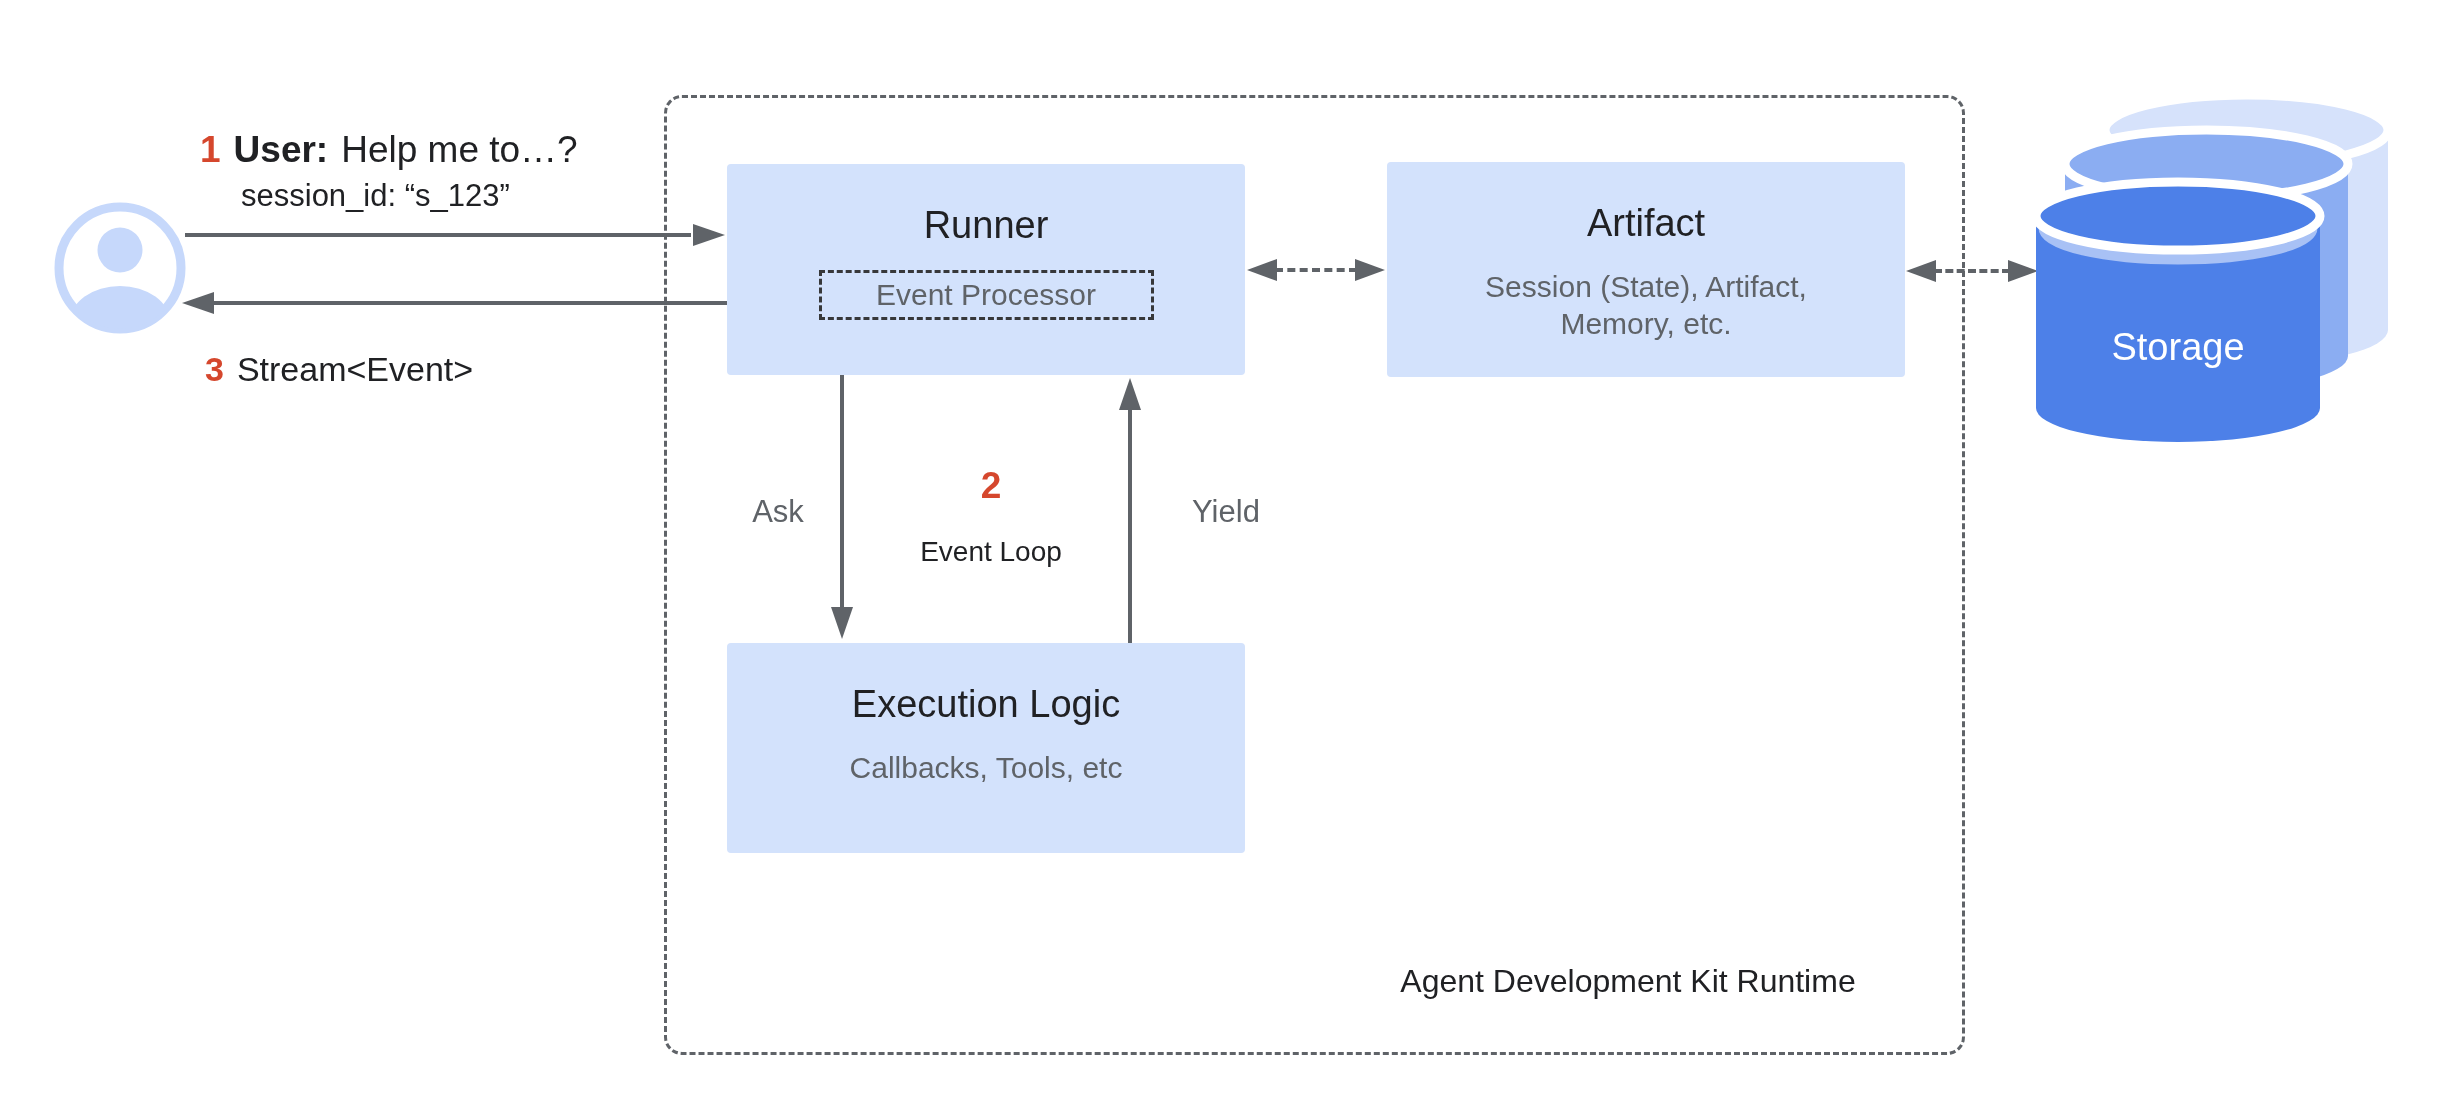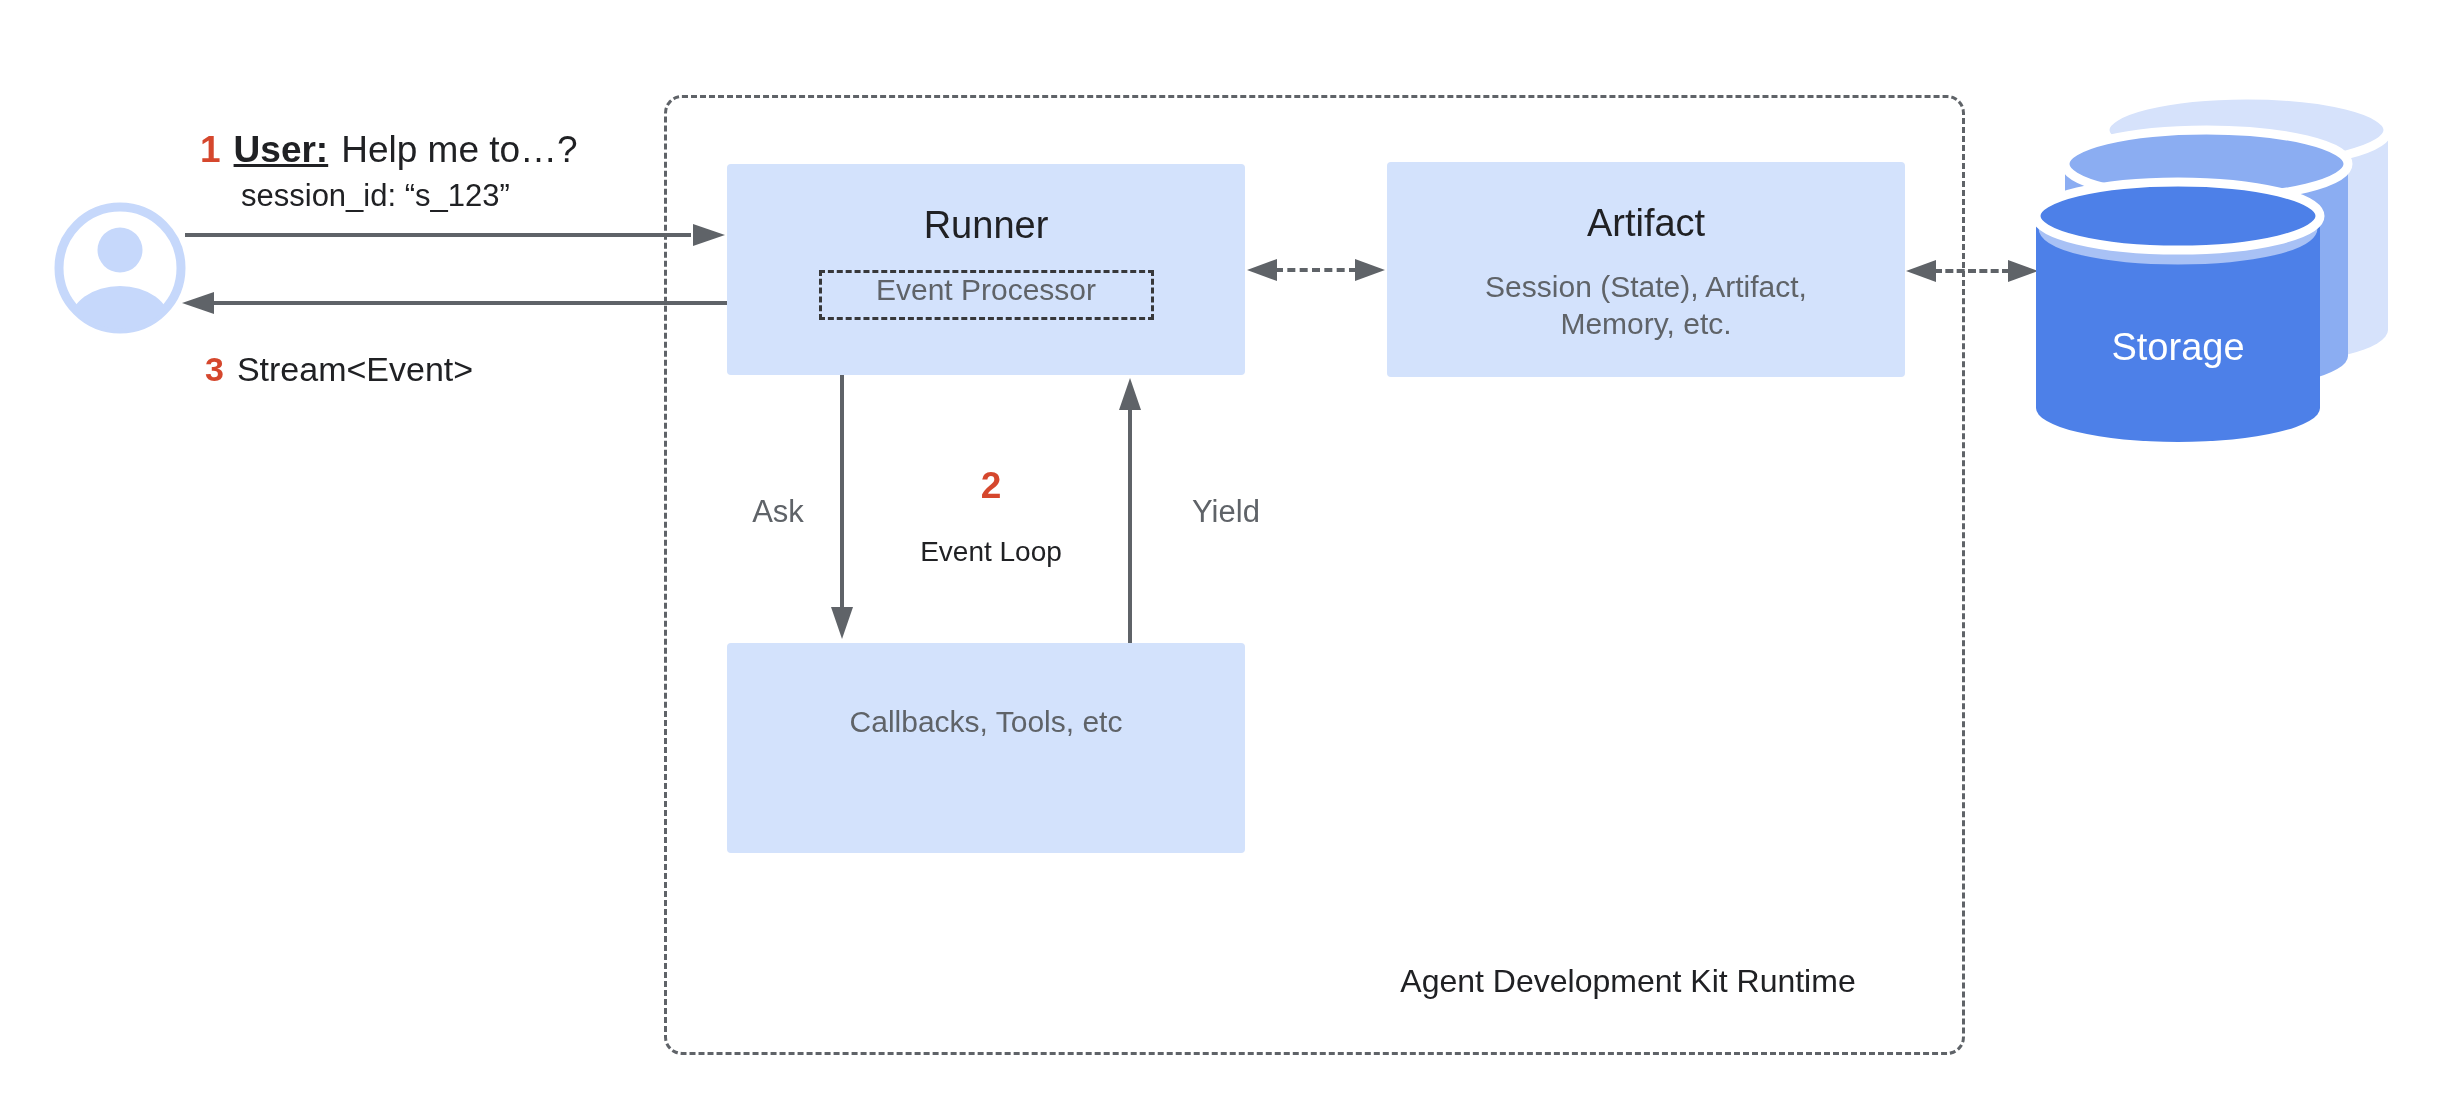--- a/index.html
+++ b/index.html
@@ -17,21 +17,21 @@
   html,body{margin:0;padding:0;background:#fff;}
   .stage{
     position:relative;width:2450px;height:1109px;background:#fff;overflow:hidden;
     font-family:"Liberation Sans","DejaVu Sans",sans-serif;color:var(--text-dark);
   }
   .abs{position:absolute;}
 
   
   .step1{left:200px;top:128px;display:flex;gap:13px;align-items:baseline;font-size:37px;line-height:44px;}
   .step-number{font-weight:700;color:var(--accent-red);}
-  .step1-label{font-weight:700;color:var(--text-dark);text-decoration:underline;}
+  .step1-label{font-weight:700;color:var(--text-dark);}
   .step1-text{color:var(--text-dark);}
   .session-id{left:241px;top:180px;font-size:31px;line-height:31px;color:var(--text-dark);}
   .step3{left:205px;top:349px;display:flex;gap:13px;align-items:baseline;font-size:34px;line-height:40px;}
   .step3-text{color:var(--text-dark);}
 
   
   .h-arrow{height:22px;}
   .h-arrow .line{position:absolute;top:9px;height:4px;background:var(--line-gray);}
   .tri{width:0;height:0;position:absolute;}
   .arrow-to-runner{left:185px;top:224px;width:540px;}
@@ -60,21 +60,21 @@
   .adk-container{left:664px;top:95px;width:1301px;height:960px;border:3px dashed var(--line-gray);border-radius:18px;box-sizing:border-box;}
   .adk-label{left:1278px;top:957px;width:700px;text-align:center;font-size:32px;line-height:48px;color:var(--text-dark);}
 
   
   .blue-box{background:var(--box-fill);border-radius:4px;box-sizing:border-box;display:flex;flex-direction:column;align-items:center;padding-top:38px;}
   .box-title{font-size:38px;line-height:46px;color:var(--text-dark);}
   .box-desc{margin-top:22px;font-size:30px;line-height:37px;color:var(--text-gray);text-align:center;}
   .runner-box{left:727px;top:164px;width:518px;height:211px;}
   .services-box{left:1387px;top:162px;width:518px;height:215px;}
   .execution-box{left:727px;top:643px;width:518px;height:210px;}
-  .ep-box{margin-top:22px;width:335px;height:50px;border:3px dashed #37383a;box-sizing:border-box;display:flex;justify-content:center;font-size:30px;color:var(--text-gray);}
+  .ep-box{margin-top:22px;width:335px;height:50px;border:3px dashed #37383a;box-sizing:border-box;display:flex;align-items:center;justify-content:center;font-size:30px;color:var(--text-gray);}
 
   
   .connector{height:22px;}
   .connector .dash{position:absolute;left:28px;right:28px;top:9px;border-top:4px dashed var(--line-gray);}
   .connector .tri-l{left:0;top:0;border-top:11px solid transparent;border-bottom:11px solid transparent;border-right:30px solid var(--line-gray);}
   .connector .tri-r{right:0;top:0;border-top:11px solid transparent;border-bottom:11px solid transparent;border-left:30px solid var(--line-gray);}
   .connector-runner-services{left:1247px;top:259px;width:138px;}
   .connector-services-storage{left:1906px;top:260px;width:132px;}
 
   .avatar-svg{left:50px;top:198px;}
@@ -132,20 +132,21 @@
 
   <div class="abs blue-box services-box">
     <div class="box-title">Artifact</div>
     <div class="box-desc">
       <div>Session (State), Artifact,</div>
       <div>Memory, etc.</div>
     </div>
   </div>
 
   <div class="abs blue-box execution-box">
+    <div class="box-title">Execution Logic</div>
     <div class="box-desc">
       <div>Callbacks, Tools, etc</div>
     </div>
   </div>
 
   <div class="abs v-arrow ask-arrow">
     <div class="line"></div>
     <div class="tri"></div>
   </div>
   <div class="abs v-arrow yield-arrow">

